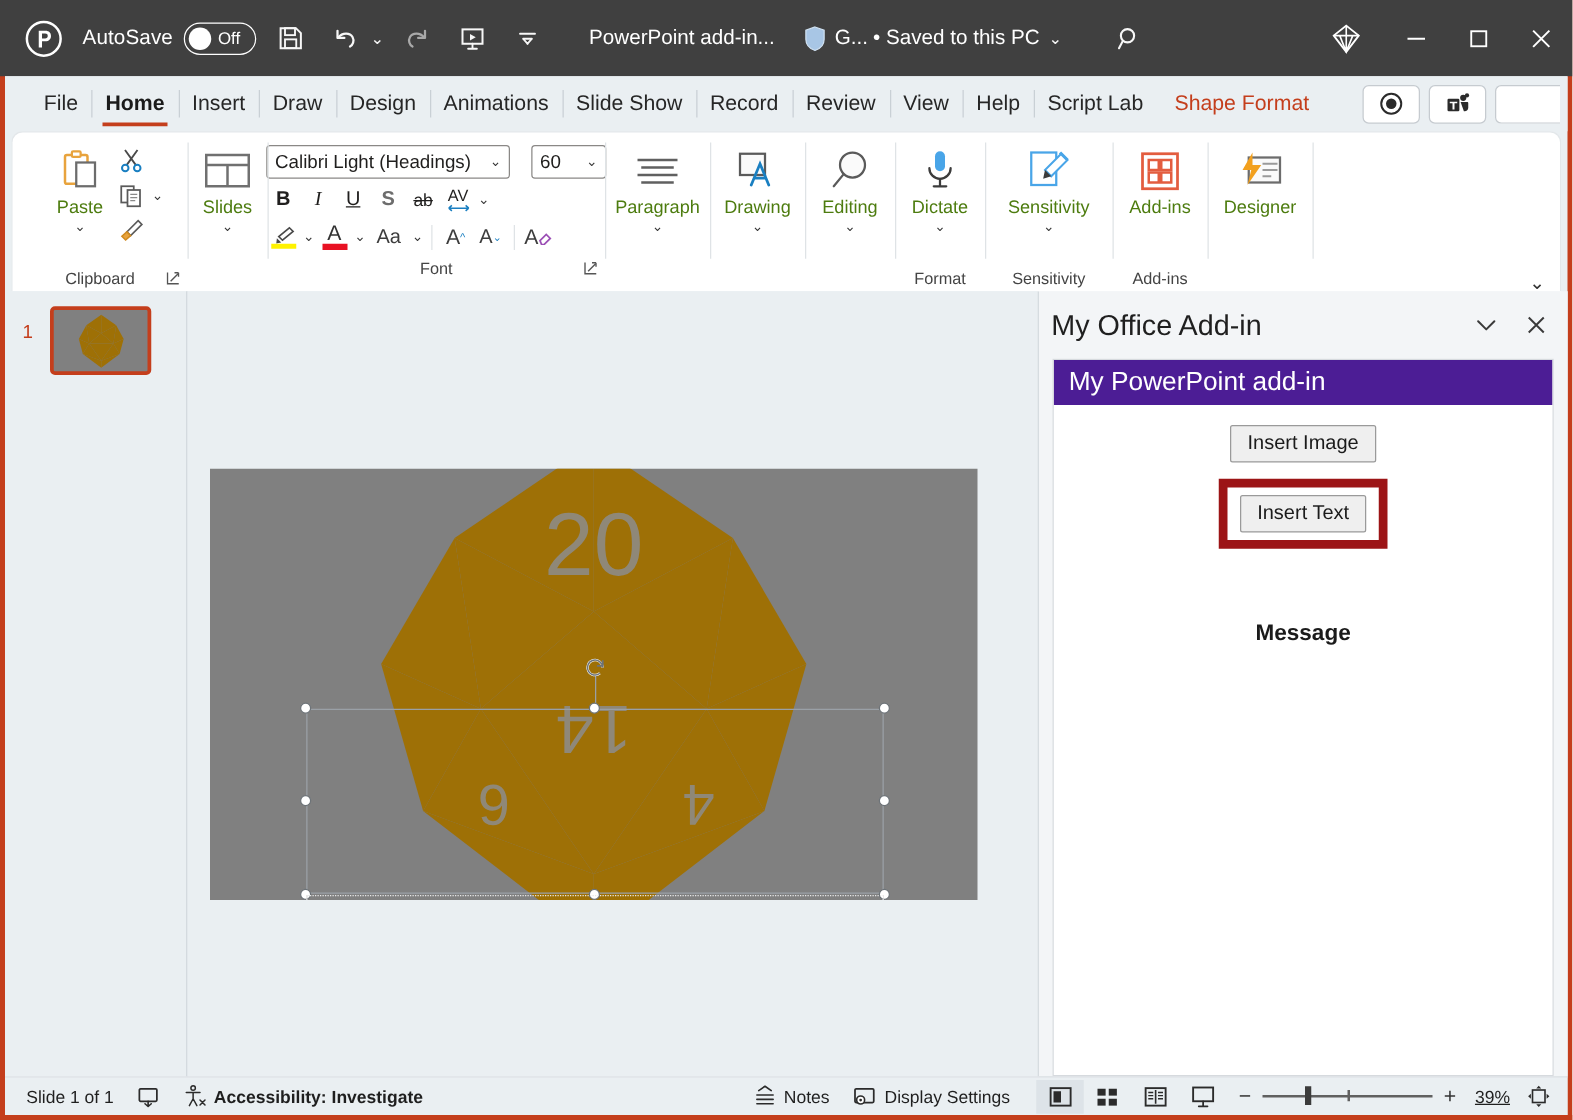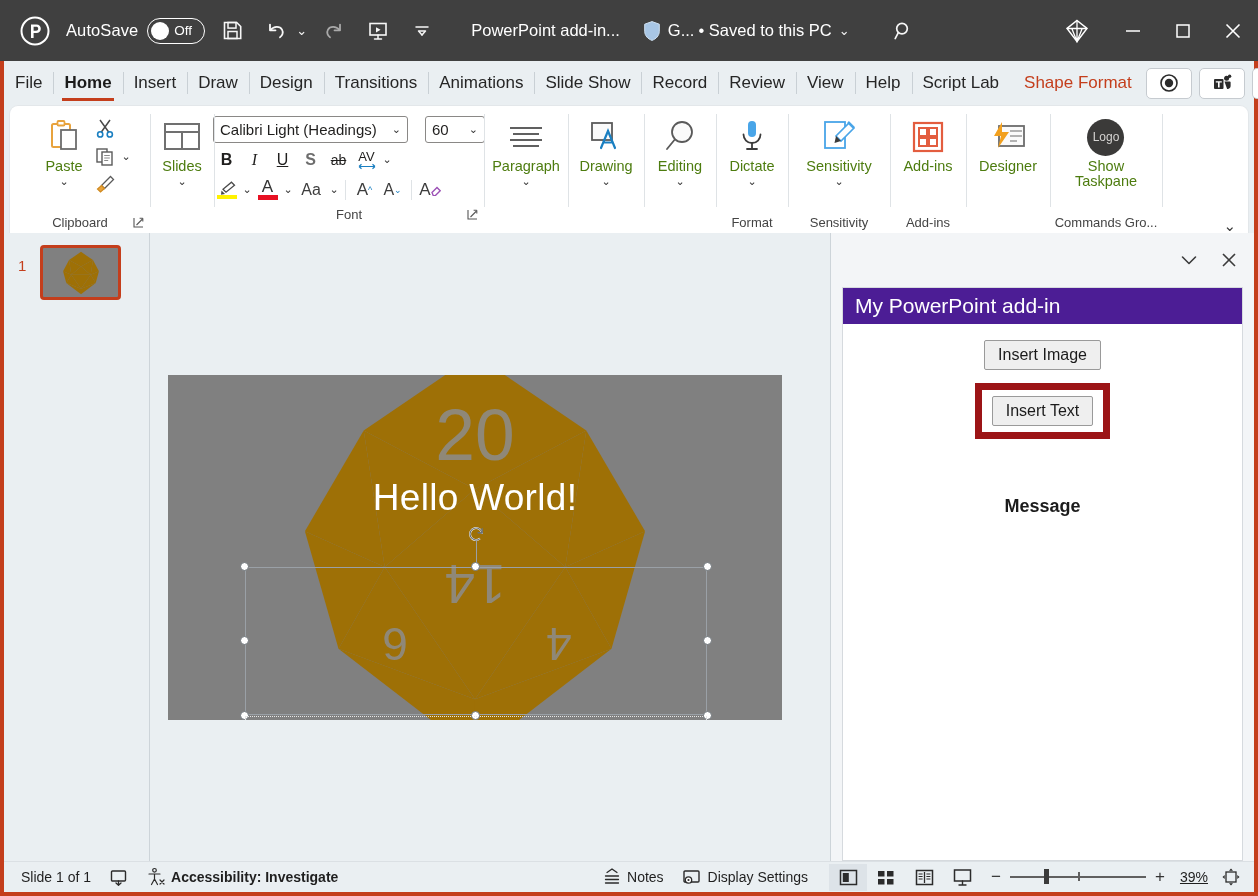--- a/index.html
+++ b/index.html
@@ -357,23 +357,20 @@
     <div class="tab">
         <span>Insert</span>
       </div>
     <div class="tab">
         <span>Draw</span>
       </div>
     <div class="tab">
         <span>Design</span>
       </div>
     <div class="tab">
-        <span>Transitions</span>
-      </div>
-    <div class="tab">
         <span>Animations</span>
       </div>
     <div class="tab">
         <span>Slide Show</span>
       </div>
     <div class="tab">
         <span>Record</span>
       </div>
     <div class="tab">
         <span>Review</span>
@@ -675,32 +672,20 @@
                 <path d="M22 11h12M22 16h12M22 21h7" stroke="#9a9a9a" stroke-width="1.6"></path>
                 <path d="M14 2l-8 14h7l-3 12 11-16h-7z" fill="#F2A01E"></path>
               </svg>
           </div>
           <div class="lb">Designer</div>
         </div>
       </div>
       <div class="grp-label"></div>
     </div>
 
-    <div class="grp" style="width:112px">
-      <div class="grp-body">
-        <div class="bigbtn">
-          <div class="ic">
-            <div style="width:37px;height:37px;border-radius:50%;background:#3B3A39;display:flex;align-items:center;justify-content:center;color:#d6d4d2;font-size:12px">Logo</div>
-          </div>
-          <div class="lb">Show</div>
-          <div class="lb">Taskpane</div>
-        </div>
-      </div>
-      <div class="grp-label">Commands Gro...</div>
-    </div>
 
     <div class="grp" style="flex:1">
       <div class="grp-body"></div>
       <div class="grp-label">
         <span class="dlg" style="right:12px;bottom:-2px;font-size:15px;color:#333">⌄</span>
       </div>
     </div>
   </div>
 
   <div class="main">
@@ -773,31 +758,31 @@
             <div class="handle" style="left:-5px;top:-5px"></div>
             <div class="handle" style="left:50%;margin-left:-5px;top:-5px"></div>
             <div class="handle" style="right:-5px;top:-5px"></div>
             <div class="handle" style="left:-5px;top:50%;margin-top:-5px"></div>
             <div class="handle" style="right:-5px;top:50%;margin-top:-5px"></div>
             <div class="handle" style="left:-5px;bottom:-5px"></div>
             <div class="handle" style="left:50%;margin-left:-5px;bottom:-5px"></div>
             <div class="handle" style="right:-5px;bottom:-5px"></div>
           </div>
 
-          <div class="title-text">Hello World!</div>
 
           <div class="sub-box">
             
           </div>
         </div>
       </div>
     </div>
 
     <div class="taskpane">
       <div class="tp-header">
+        <div class="tp-title">My Office Add-in</div>
         <div class="tp-actions">
           <div class="tp-act">
             <svg width="22" height="22" viewBox="0 0 22 22">
                 <path d="M4.5 8l6.5 6.5L17.5 8" fill="none" stroke="#3b3b3b" stroke-width="1.6" stroke-linecap="round" stroke-linejoin="round"></path>
               </svg>
           </div>
           <div class="tp-act">
             <svg width="22" height="22" viewBox="0 0 22 22">
                 <path d="M5 5l12 12M17 5L5 17" stroke="#3b3b3b" stroke-width="1.6"></path>
               </svg>

